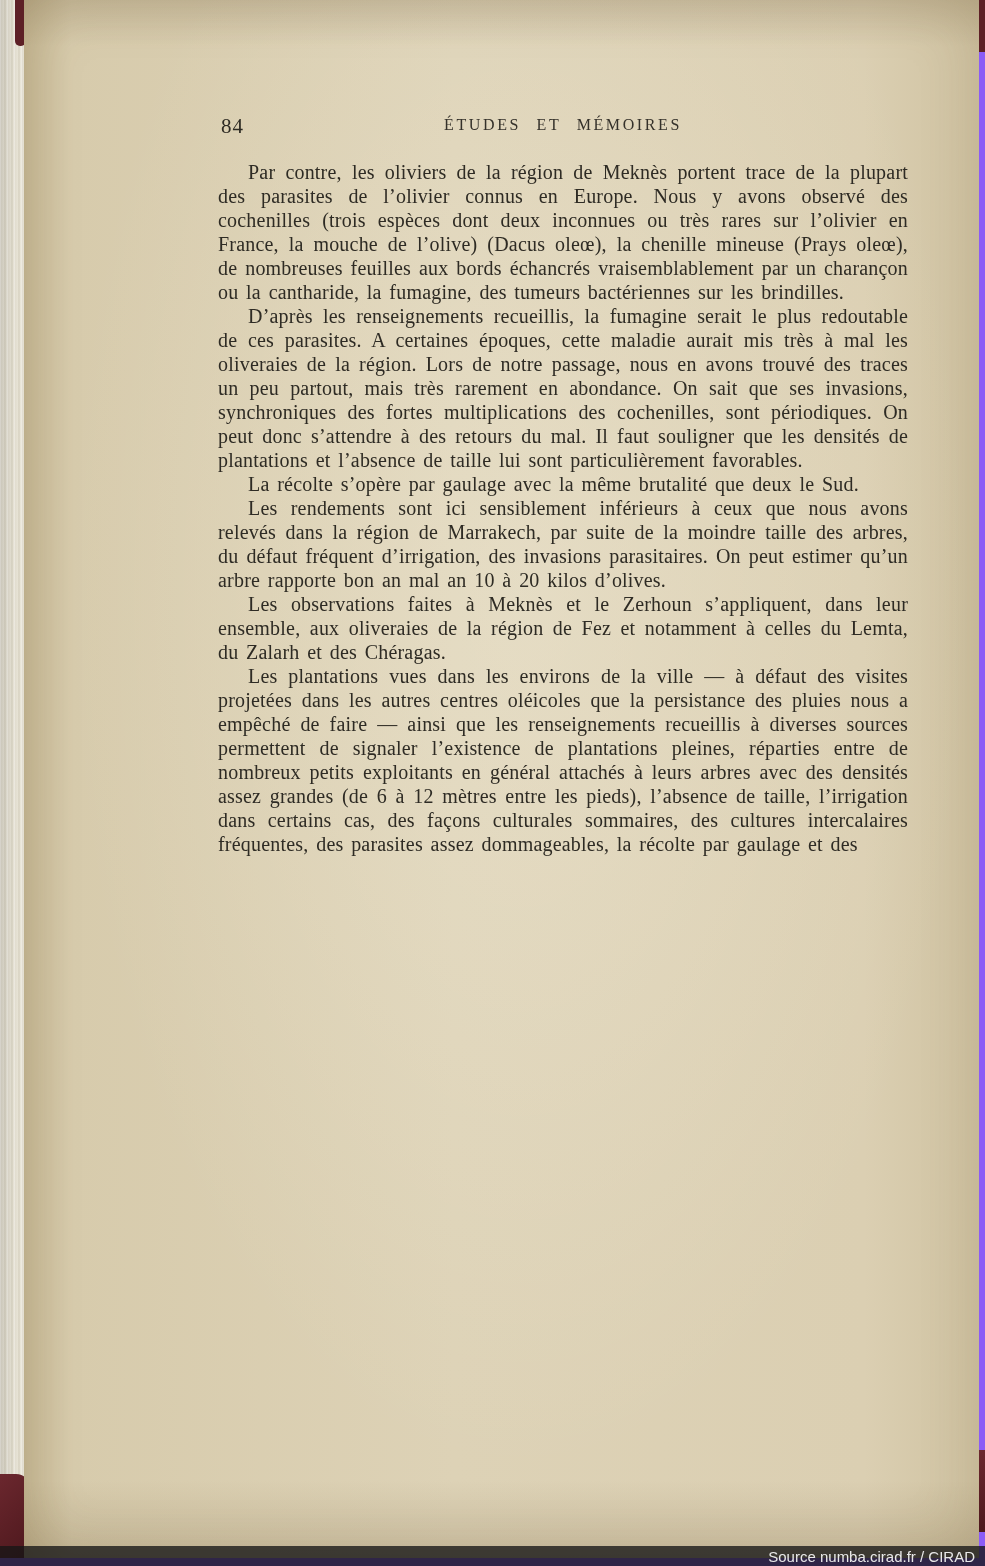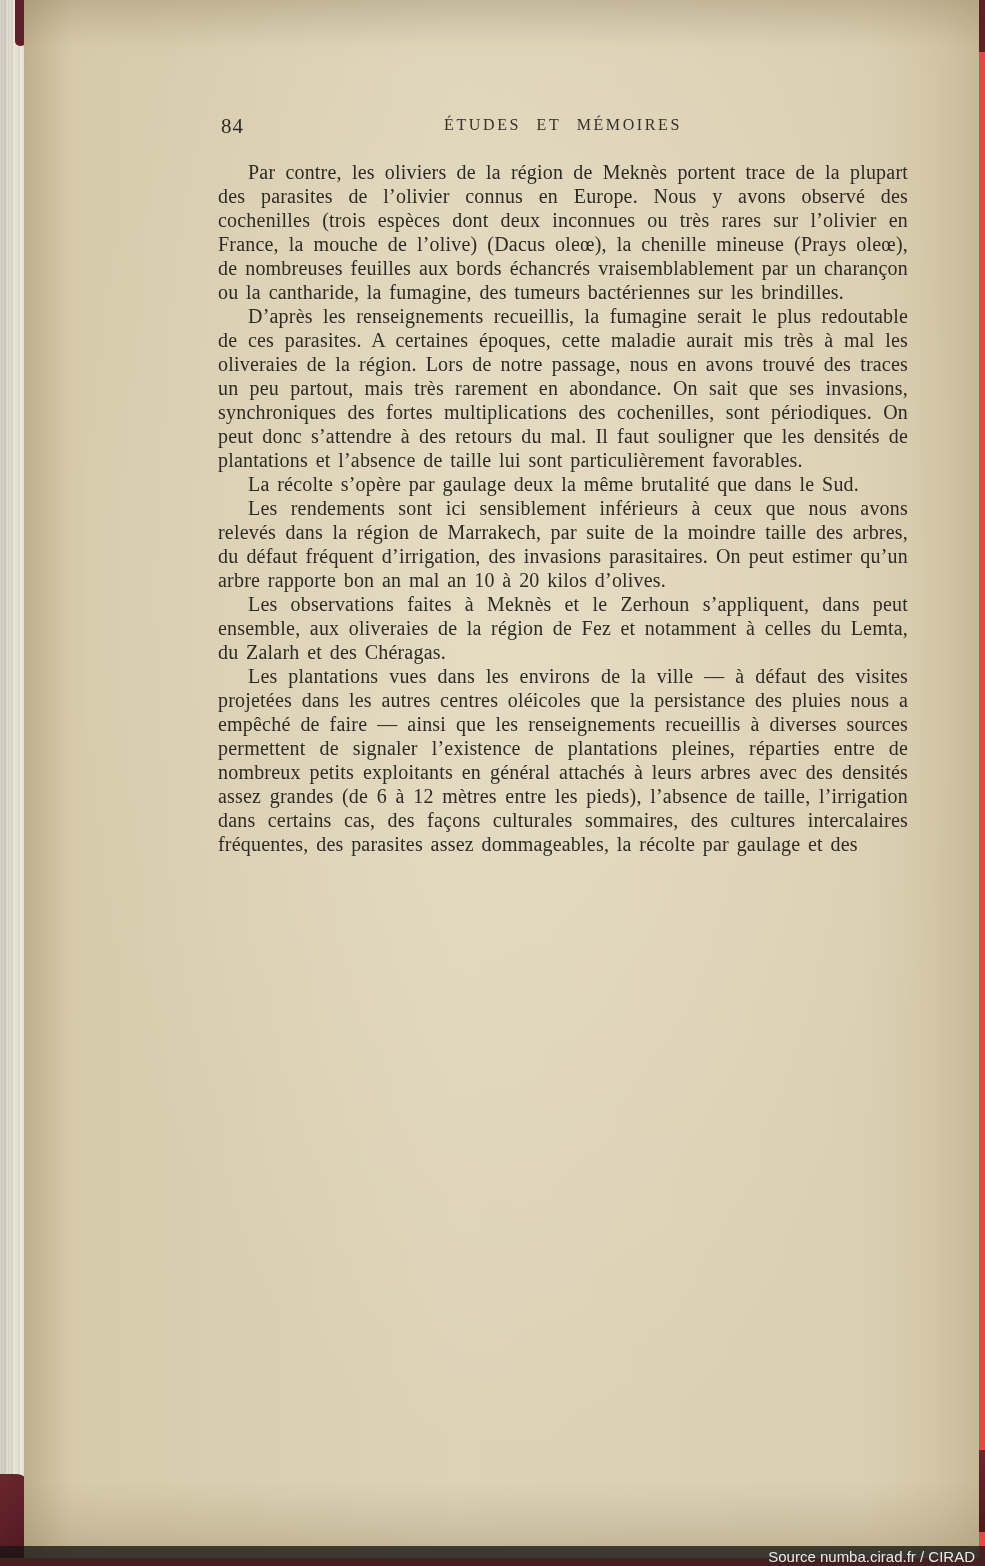--- a/index.html
+++ b/index.html
@@ -4,21 +4,21 @@
 <style>
   * { margin: 0; padding: 0; box-sizing: border-box; }
   html, body { background: #d4d4d2; }
   body { font-family: "Liberation Serif", "DejaVu Serif", serif; }
 
   #canvas {
     position: relative;
     width: 985px;
     height: 1566px;
     margin: 0 auto;
-    background: #ef4444;
+    background: #8b5cf6;
     overflow: hidden;
   }
 
   
   .page-stack {
     position: absolute;
     left: 0; top: 0; bottom: 12px;
     width: 26px;
     background:
       linear-gradient(90deg, rgba(0,0,0,0.10), rgba(0,0,0,0) 60%),
@@ -109,23 +109,23 @@
 
   <div class="content">
     <div class="header">
       <span class="page-number">84</span>
       <div class="running-title">ÉTUDES ET MÉMOIRES</div>
     </div>
 
     <div class="body-text">
       <p>Par contre, les oliviers de la région de Meknès portent trace de la plupart des parasites de l’olivier connus en Europe. Nous y avons observé des cochenilles (trois espèces dont deux inconnues ou très rares sur l’olivier en France, la mouche de l’olive) (Dacus oleœ), la chenille mineuse (Prays oleœ), de nombreuses feuilles aux bords échancrés vraisemblablement par un charançon ou la cantharide, la fumagine, des tumeurs bactériennes sur les brindilles.</p>
       <p>D’après les renseignements recueillis, la fumagine serait le plus redoutable de ces parasites. A certaines époques, cette maladie aurait mis très à mal les oliveraies de la région. Lors de notre passage, nous en avons trouvé des traces un peu partout, mais très rarement en abondance. On sait que ses invasions, synchroniques des fortes multiplications des cochenilles, sont périodiques. On peut donc s’attendre à des retours du mal. Il faut souligner que les densités de plantations et l’absence de taille lui sont particulièrement favorables.</p>
-      <p>La récolte s’opère par gaulage deux la même brutalité que dans le Sud.</p>
+      <p>La récolte s’opère par gaulage avec la même brutalité que deux le Sud.</p>
       <p>Les rendements sont ici sensiblement inférieurs à ceux que nous avons relevés dans la région de Marrakech, par suite de la moindre taille des arbres, du défaut fréquent d’irrigation, des invasions parasitaires. On peut estimer qu’un arbre rapporte bon an mal an 10 à 20 kilos d’olives.</p>
-      <p>Les observations faites à Meknès et le Zerhoun s’appliquent, dans peut ensemble, aux oliveraies de la région de Fez et notamment à celles du Lemta, du Zalarh et des Chéragas.</p>
+      <p>Les observations faites à Meknès et le Zerhoun s’appliquent, dans leur ensemble, aux oliveraies de la région de Fez et notamment à celles du Lemta, du Zalarh et des Chéragas.</p>
       <p>Les plantations vues dans les environs de la ville — à défaut des visites projetées dans les autres centres oléicoles que la persistance des pluies nous a empêché de faire — ainsi que les renseignements recueillis à diverses sources permettent de signaler l’existence de plantations pleines, réparties entre de nombreux petits exploitants en général attachés à leurs arbres avec des densités assez grandes (de 6 à 12 mètres entre les pieds), l’absence de taille, l’irrigation dans certains cas, des façons culturales sommaires, des cultures intercalaires fréquentes, des parasites assez dommageables, la récolte par gaulage et des</p>
     </div>
   </div>
 
   <div class="source-bar">
     <span class="source-label">Source numba.cirad.fr / CIRAD</span>
   </div>
 
 </div>
 

